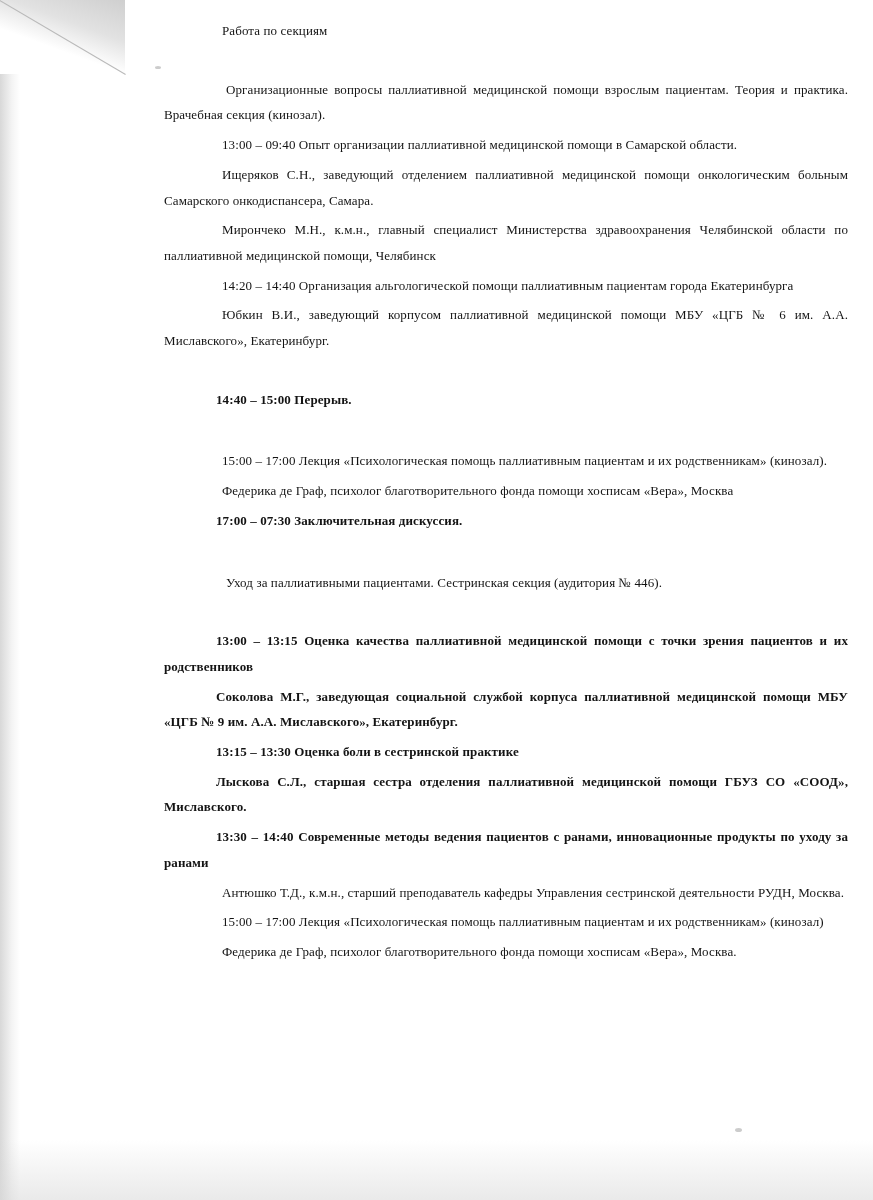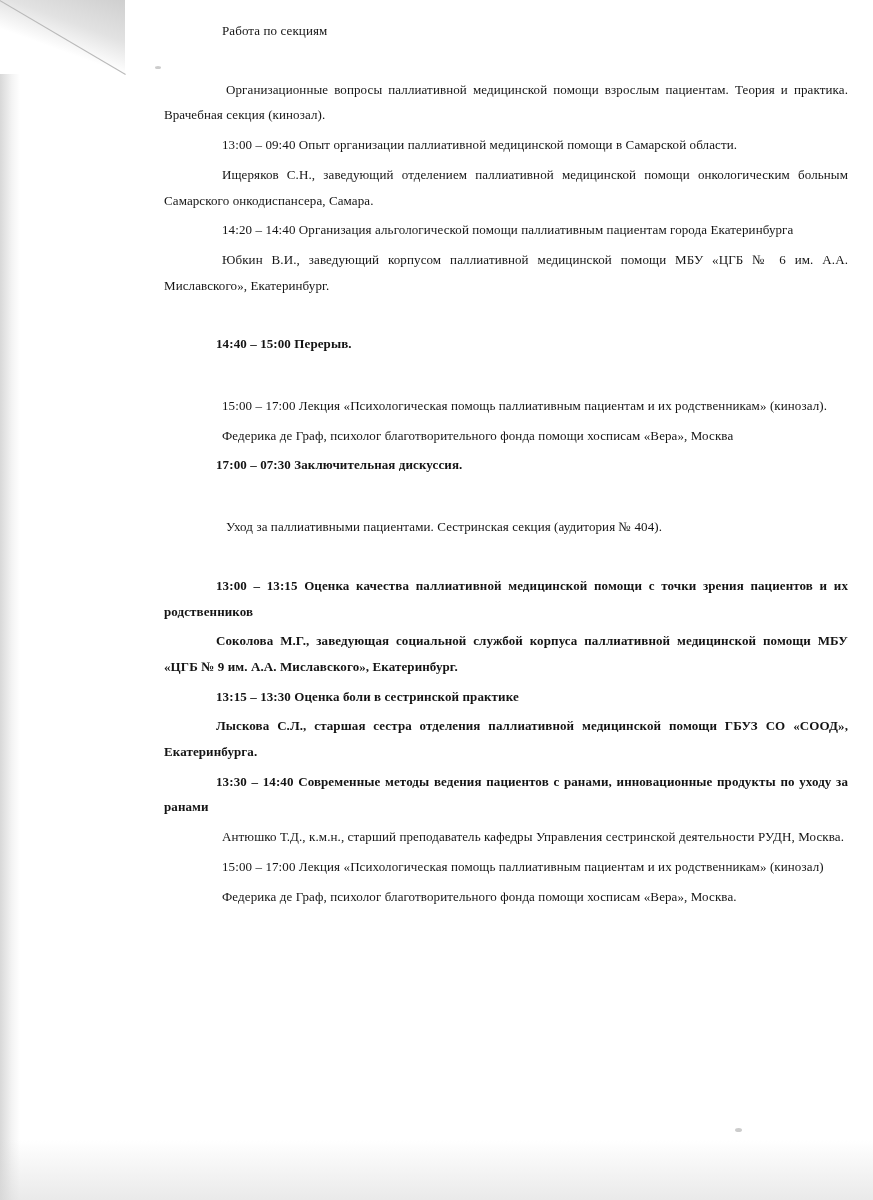--- a/index.html
+++ b/index.html
@@ -94,50 +94,51 @@
 
     <div class="spacer-md"></div>
 
     <p class="heading-line">Организационные вопросы паллиативной медицинской помощи взрослым пациентам. Теория и практика. Врачебная секция (кинозал).</p>
 
     <p>13:00 – 09:40 Опыт организации паллиативной медицинской помощи в Самарской области.</p>
 
     <p>Ищеряков С.Н., заведующий отделением паллиативной медицинской помощи онкологическим больным Самарского онкодиспансера, Самара.</p>
 
 
+    <p>Мирончеко М.Н., к.м.н., главный специалист Министерства здравоохранения Челябинской области по паллиативной медицинской помощи, Челябинск</p>
 
     <p>14:20 – 14:40 Организация альгологической помощи паллиативным пациентам города Екатеринбурга</p>
 
     <p>Юбкин В.И., заведующий корпусом паллиативной медицинской помощи МБУ «ЦГБ № 6 им. А.А. Миславского», Екатеринбург.</p>
 
     <div class="spacer-md"></div>
 
     <p class="indent-small">14:40 – 15:00 Перерыв.</p>
 
     <div class="spacer-lg"></div>
 
     <p>15:00 – 17:00 Лекция «Психологическая помощь паллиативным пациентам и их родственникам» (кинозал).</p>
 
     <p>Федерика де Граф, психолог благотворительного фонда помощи хосписам «Вера», Москва</p>
 
     <p class="indent-small">17:00 – 07:30 Заключительная дискуссия.</p>
 
     <div class="spacer-lg"></div>
 
-    <p class="heading-line">Уход за паллиативными пациентами. Сестринская секция (аудитория № 404).</p>
+    <p class="heading-line">Уход за паллиативными пациентами. Сестринская секция (аудитория № 446).</p>
 
     <div class="spacer-md"></div>
 
     <p class="indent-small">13:00 – 13:15 Оценка качества паллиативной медицинской помощи с точки зрения пациентов и их родственников</p>
 
     <p class="indent-small">Соколова М.Г., заведующая социальной службой корпуса паллиативной медицинской помощи МБУ «ЦГБ № 9 им. А.А. Миславского», Екатеринбург.</p>
 
     <p class="indent-small">13:15 – 13:30 Оценка боли в сестринской практике</p>
 
-    <p class="indent-small">Лыскова С.Л., старшая сестра отделения паллиативной медицинской помощи ГБУЗ СО «СООД», Екатеринбурга.</p>
+    <p class="indent-small">Лыскова С.Л., старшая сестра отделения паллиативной медицинской помощи ГБУЗ СО «СООД», Миславского.</p>
 
     <p class="indent-small">13:30 – 14:40 Современные методы ведения пациентов с ранами, инновационные продукты по уходу за ранами</p>
 
     <p>Антюшко Т.Д., к.м.н., старший преподаватель кафедры Управления сестринской деятельности РУДН, Москва.</p>
 
     <p>15:00 – 17:00 Лекция «Психологическая помощь паллиативным пациентам и их родственникам» (кинозал)</p>
 
     <p>Федерика де Граф, психолог благотворительного фонда помощи хосписам «Вера», Москва.</p>
 
   </div>

